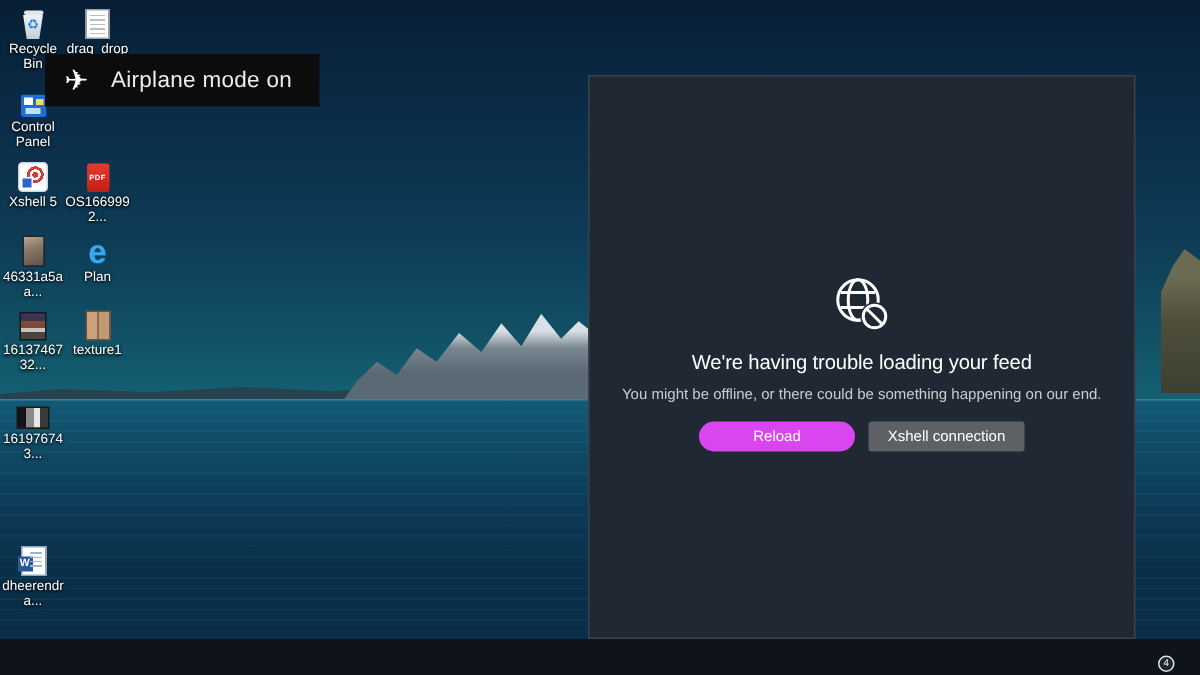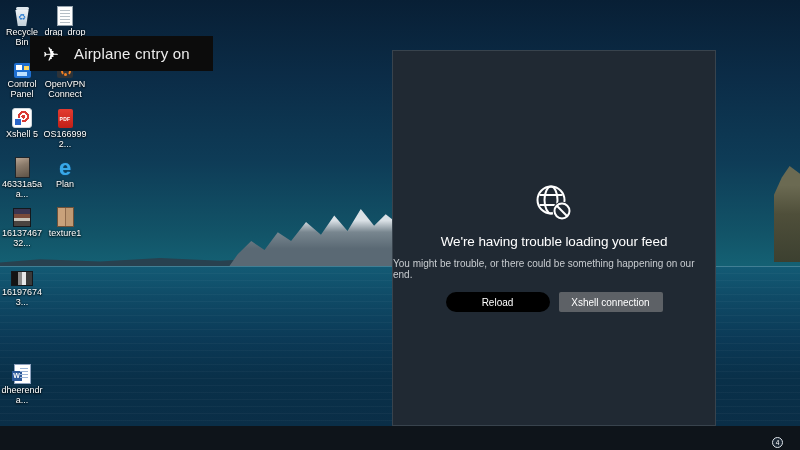--- a/index.html
+++ b/index.html
@@ -76,29 +76,29 @@
   .i-word .w{position:absolute;left:-3px;bottom:2px;width:10px;height:10px;background:#2b5797;
     color:#fff;font-size:7px;font-weight:bold;line-height:10px;text-align:center;}
 
   
   .osd{position:absolute;left:30px;top:36px;width:183px;height:35px;background:#0c0c0c;z-index:6;
     display:flex;align-items:center;padding-left:13px;box-sizing:border-box;}
   .osd .plane{font-size:19px;color:#fff;margin-right:15px;}
   .osd .txt{font-size:15px;color:#ededed;letter-spacing:.2px;}
 
   
-  .feed{position:absolute;left:392px;top:50px;width:324px;height:376px;z-index:4;
+  .feed{position:absolute;left:392px;top:50px;width:365px;height:376px;z-index:4;
     background:#202933;border:1px solid rgba(140,160,175,.22);box-sizing:border-box;padding-left:27px;}
   .feed-content{position:absolute;left:0;right:0;top:130px;display:flex;flex-direction:column;align-items:center;}
   .feed-title{margin-top:9px;font-size:13.5px;color:#fff;letter-spacing:-.1px;}
   .feed-sub{margin-top:9px;font-size:10px;color:#c8ccd0;}
   .feed-btns{margin-top:12px;display:flex;gap:9px;}
   .fbtn{width:104px;height:20px;border:none;border-radius:2px;color:#fff;font-size:10px;
     font-family:"Liberation Sans",sans-serif;display:flex;align-items:center;justify-content:center;cursor:pointer;}
-  .fbtn.blue{background:#000000;border-radius:10px;}
+  .fbtn.blue{background:#d946ef;border-radius:10px;}
   .fbtn.gray{background:#5d6166;}
 
   
   .taskbar{position:absolute;left:0;top:426px;width:800px;height:24px;background:#0e141a;z-index:10;}
   .tb{position:absolute;display:flex;align-items:center;justify-content:center;}
   .start{left:10px;top:431px;width:13px;height:13px;display:grid;grid-template:6px 6px/6px 6px;gap:1px;}
   .start i{background:#fdfdfd;}
   .search-ring{left:38px;top:432px;width:9px;height:9px;border:1.6px solid #e8e8e8;border-radius:50%;}
   .taskview{left:65px;top:432px;width:12px;height:10px;}
   .taskview .c{position:absolute;left:2px;top:0;width:7px;height:9px;border:1px solid #e8e8e8;border-radius:1px;}
@@ -155,26 +155,20 @@
         <span class="i-doc"></span>
       </div>
     <div class="dlabel">drag_drop</div>
   </div>
   <div class="dicon" style="left:0;top:56px">
     <div class="glyph">
         <span class="i-cpanel"></span>
       </div>
     <div class="dlabel">Control Panel</div>
   </div>
-  <div class="dicon" style="left:43px;top:56px">
-    <div class="glyph">
-        <span class="i-ovpn"></span>
-      </div>
-    <div class="dlabel">OpenVPN Connect</div>
-  </div>
   <div class="dicon" style="left:0;top:106px">
     <div class="glyph">
         <span class="i-xshell"></span>
       </div>
     <div class="dlabel">Xshell 5</div>
   </div>
   <div class="dicon" style="left:43px;top:106px">
     <div class="glyph">
         <span class="i-pdf">PDF</span>
       </div>
@@ -214,40 +208,40 @@
     <div class="glyph">
         <span class="i-word">
           <span class="w">W</span>
         </span>
       </div>
     <div class="dlabel">dheerendra...</div>
   </div>
 
   <div class="osd">
     <span class="plane uni">✈</span>
-    <span class="txt">Airplane cntry on</span>
+    <span class="txt">Airplane mode on</span>
   </div>
 
   <div class="feed">
     <div class="feed-content">
       <svg width="44" height="44" viewBox="0 0 44 44">
         <g stroke="#ffffff" stroke-width="2" fill="none">
           <circle cx="19" cy="19" r="13.5"></circle>
           <ellipse cx="19" cy="19" rx="6.5" ry="13.5"></ellipse>
           <line x1="7.5" y1="14" x2="30.5" y2="14"></line>
           <line x1="7.5" y1="24" x2="30.5" y2="24"></line>
         </g>
         <circle cx="30" cy="30" r="9.5" fill="#202933"></circle>
         <g stroke="#ffffff" stroke-width="2" fill="none">
           <circle cx="30" cy="30" r="7.5"></circle>
           <line x1="24.8" y1="24.8" x2="35.2" y2="35.2"></line>
         </g>
       </svg>
       <div class="feed-title">We're having trouble loading your feed</div>
-      <div class="feed-sub">You might be trouble, or there could be something happening on our end.</div>
+      <div class="feed-sub">You might be offline, or there could be something happening on our end.</div>
       <div class="feed-btns">
         <button class="fbtn blue">Reload</button>
         <button class="fbtn gray">Xshell connection</button>
       </div>
     </div>
   </div>
 
   <div class="taskbar"></div>
 
   <div class="tb start">

